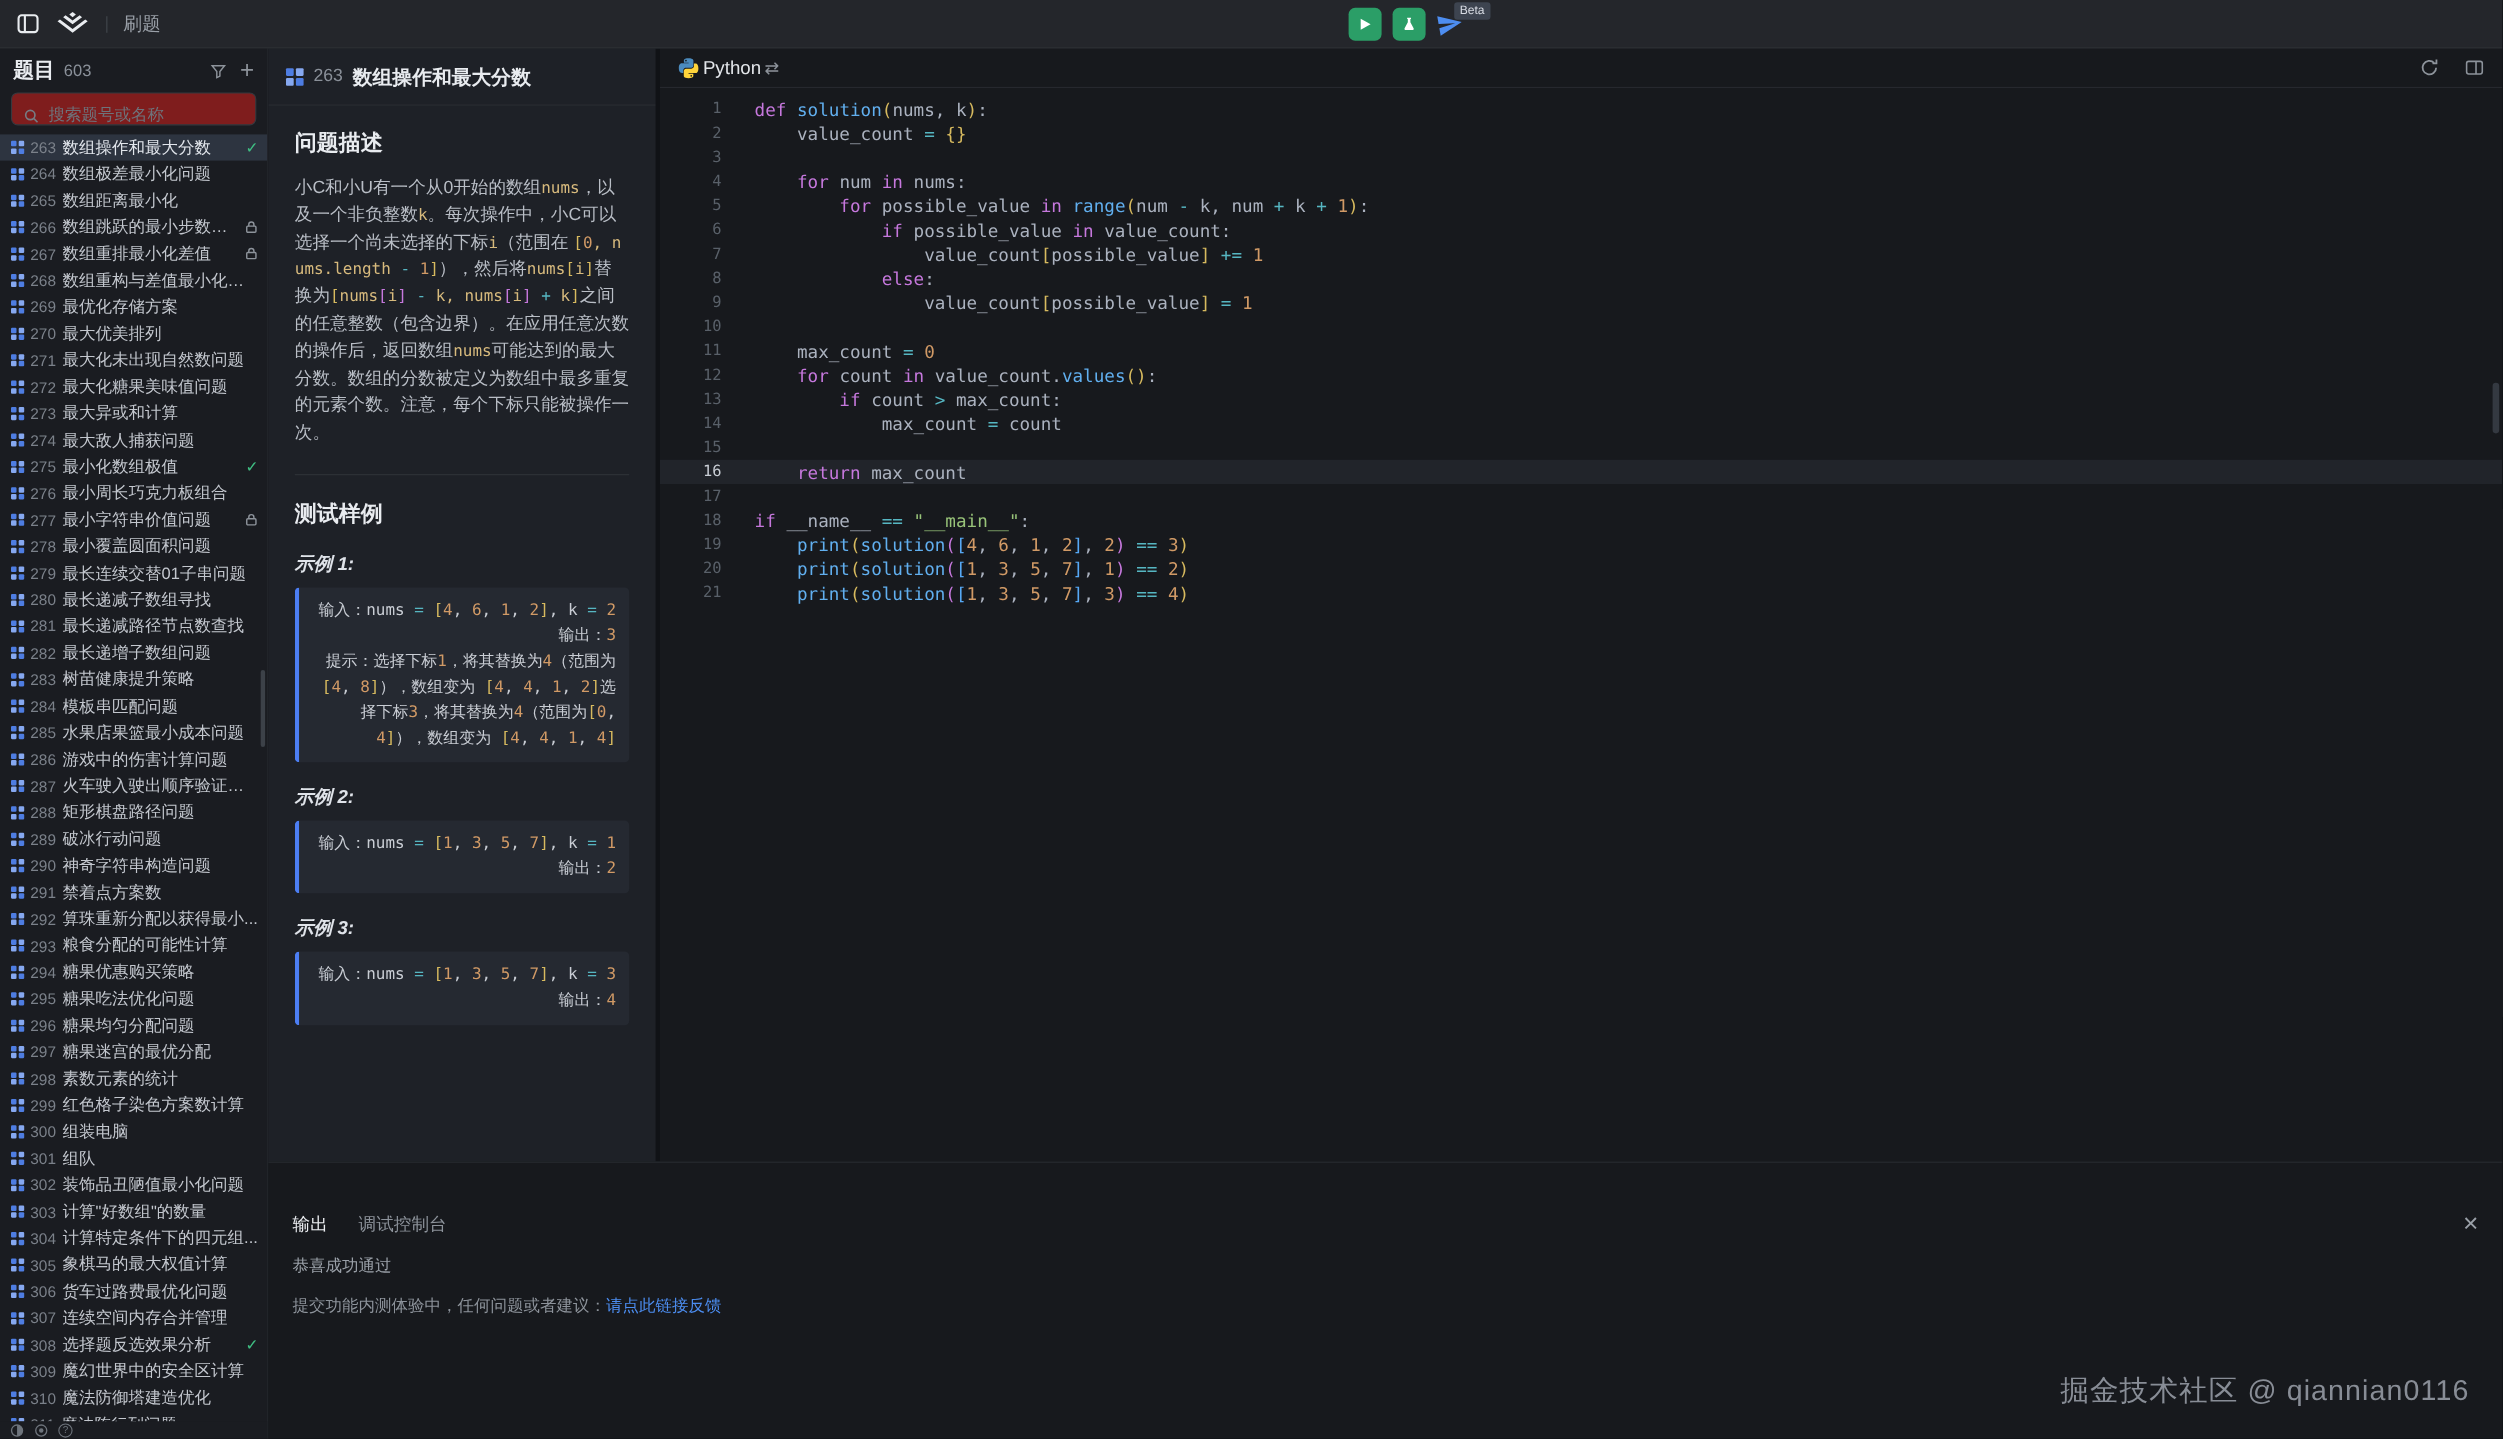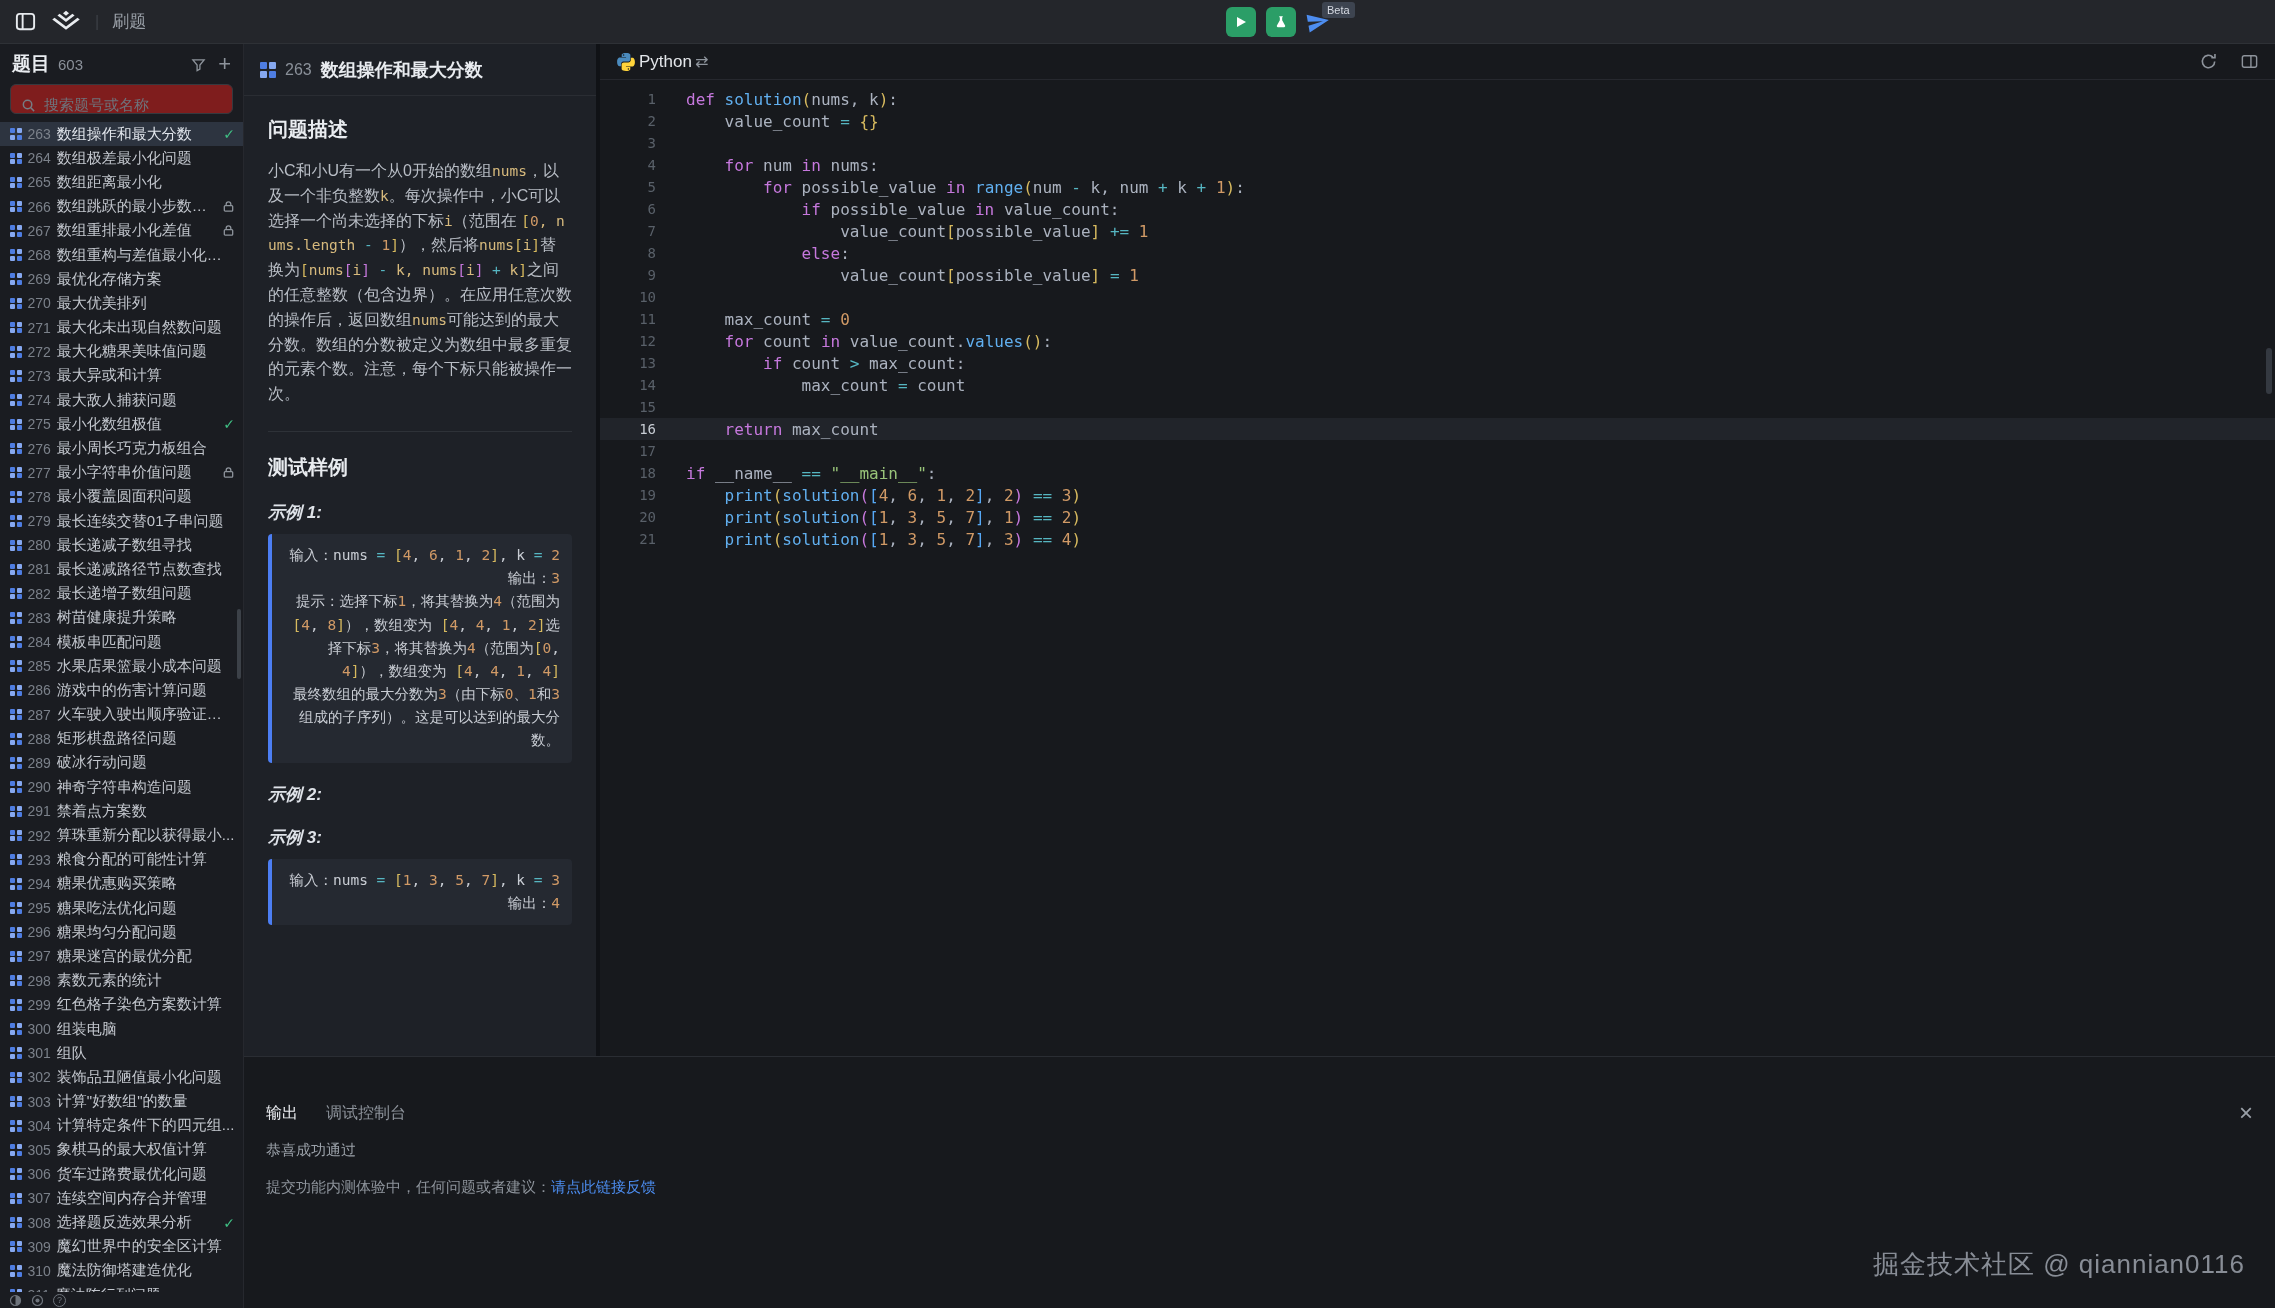--- a/index.html
+++ b/index.html
@@ -718,23 +718,26 @@
       <h3>问题描述</h3>
       <p id="desc-paragraph" class="desc-text">小C和小U有一个从0开始的数组<code class="inline-code">nums</code>，以及一个非负整数<code class="inline-code">k</code>。每次操作中，小C可以选择一个尚未选择的下标<code class="inline-code">i</code>（范围在 <code class="inline-code"><span class="br0">[</span><span class="tok-num">0</span>, nums.length <span class="tok-op">-</span> <span class="tok-num">1</span><span class="br0">]</span></code>），然后将<code class="inline-code">nums<span class="br0">[</span>i<span class="br0">]</span></code>替换为<code class="inline-code"><span class="br0">[</span>nums<span class="br1">[</span>i<span class="br1">]</span> <span class="tok-op">-</span> k, nums<span class="br1">[</span>i<span class="br1">]</span> <span class="tok-op">+</span> k<span class="br0">]</span></code>之间的任意整数（包含边界）。在应用任意次数的操作后，返回数组<code class="inline-code">nums</code>可能达到的最大分数。数组的分数被定义为数组中最多重复的元素个数。注意，每个下标只能被操作一次。</p>
       <hr class="divider">
       <h3>测试样例</h3>
       <div id="examples">
           <div class="ex-label">示例 1:</div>
           <div class="ex-block">
             <div class="ex-line">输入：nums <span class="tok-op">=</span> <span class="br0">[</span><span class="tok-num">4</span>, <span class="tok-num">6</span>, <span class="tok-num">1</span>, <span class="tok-num">2</span><span class="br0">]</span>, k <span class="tok-op">=</span> <span class="tok-num">2</span></div>
             <div class="ex-line">输出：<span class="tok-num">3</span></div>
             <div class="ex-line">提示：选择下标<span class="tok-num">1</span>，将其替换为<span class="tok-num">4</span>（范围为<span class="br0">[</span><span class="tok-num">4</span>, <span class="tok-num">8</span><span class="br0">]</span>），数组变为 <span class="br0">[</span><span class="tok-num">4</span>, <span class="tok-num">4</span>, <span class="tok-num">1</span>, <span class="tok-num">2</span><span class="br0">]</span>选择下标<span class="tok-num">3</span>，将其替换为<span class="tok-num">4</span>（范围为<span class="br0">[</span><span class="tok-num">0</span>, <span class="tok-num">4</span><span class="br0">]</span>），数组变为 <span class="br0">[</span><span class="tok-num">4</span>, <span class="tok-num">4</span>, <span class="tok-num">1</span>, <span class="tok-num">4</span><span class="br0">]</span></div>
-            <div class="ex-line">最终数组的最大分数为<span class="tok-num">3</span>（由下标<span class="tok-num">0</span>、<span class="tok-num">1</span>和<span class="tok-num">3</span>组成的子序列）。这是可以达到的最大分数。</div>
           </div>
           <div class="ex-label">示例 2:</div>
+          <div class="ex-block">
+            <div class="ex-line">输入：nums <span class="tok-op">=</span> <span class="br0">[</span><span class="tok-num">1</span>, <span class="tok-num">3</span>, <span class="tok-num">5</span>, <span class="tok-num">7</span><span class="br0">]</span>, k <span class="tok-op">=</span> <span class="tok-num">1</span></div>
+            <div class="ex-line">输出：<span class="tok-num">2</span></div>
+          </div>
           <div class="ex-label">示例 3:</div>
           <div class="ex-block">
             <div class="ex-line">输入：nums <span class="tok-op">=</span> <span class="br0">[</span><span class="tok-num">1</span>, <span class="tok-num">3</span>, <span class="tok-num">5</span>, <span class="tok-num">7</span><span class="br0">]</span>, k <span class="tok-op">=</span> <span class="tok-num">3</span></div>
             <div class="ex-line">输出：<span class="tok-num">4</span></div>
           </div>
         </div>
     </div>
   </section>
 
   <section class="editor-panel">

